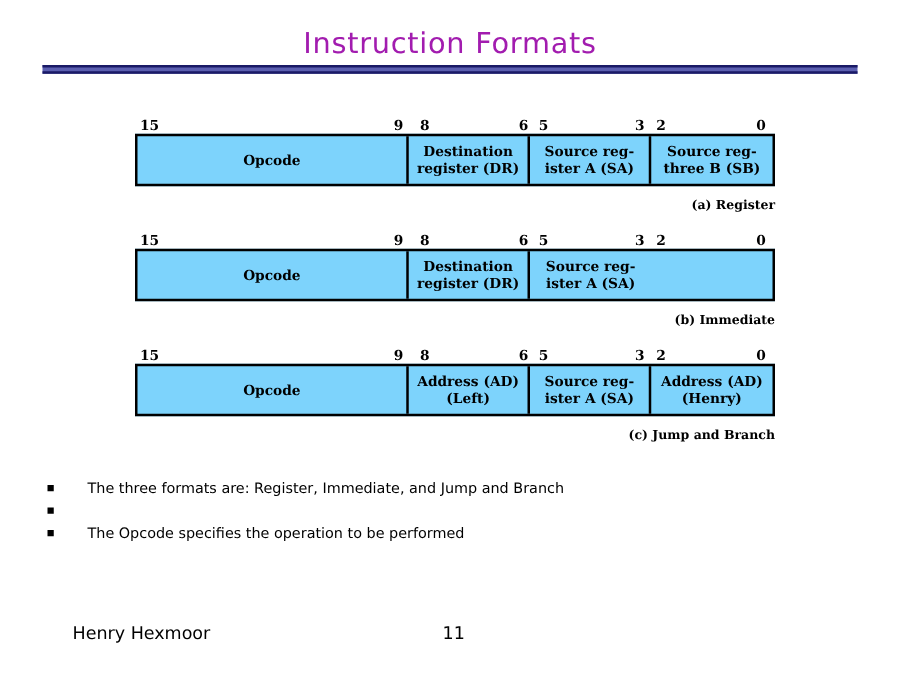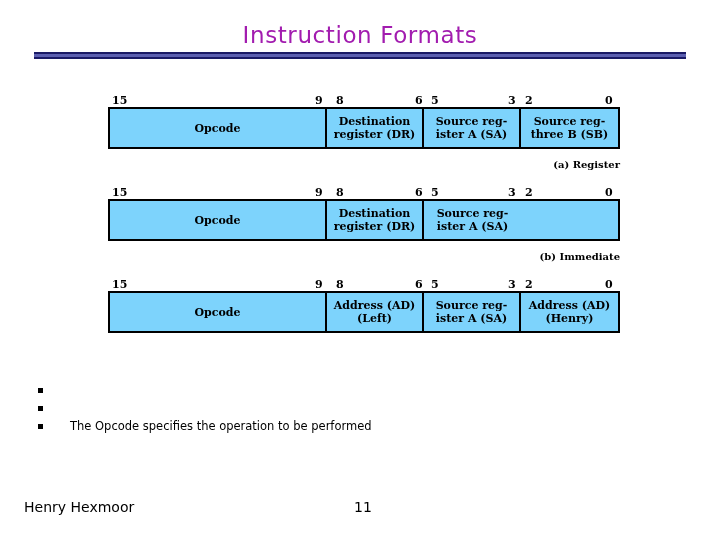--- a/index.html
+++ b/index.html
@@ -135,21 +135,21 @@
     font-family: "DejaVu Sans", sans-serif;
     font-size: 11.5px;
     color: #000000;
     line-height: 17px;
     white-space: nowrap;
   }
 
   
   .footer-author {
     position: absolute;
-    left: 24px;
+    left: 58px;
     top: 498px;
     font-family: "DejaVu Sans", sans-serif;
     font-size: 14px;
     color: #000000;
     line-height: 18px;
     white-space: nowrap;
   }
   .footer-pagenum {
     position: absolute;
     left: 330px;
@@ -269,25 +269,27 @@
         <div>ister A (SA)</div>
       </div>
     </div>
     <div class="fmt-cell cell-last">
       <div>
         <div>Address (AD)</div>
         <div>(Henry)</div>
       </div>
     </div>
   </div>
+  <div class="fmt-caption">(c) Jump and Branch</div>
 </div>
 
 <div class="bullet-list">
   <div class="bullet-row">
     <div class="bullet-marker"></div>
+    <div class="bullet-text">The three formats are: Register, Immediate, and Jump and Branch</div>
   </div>
   <div class="bullet-row">
     <div class="bullet-marker"></div>
   </div>
   <div class="bullet-row">
     <div class="bullet-marker"></div>
     <div class="bullet-text">The Opcode specifies the operation to be performed</div>
   </div>
 </div>
 

